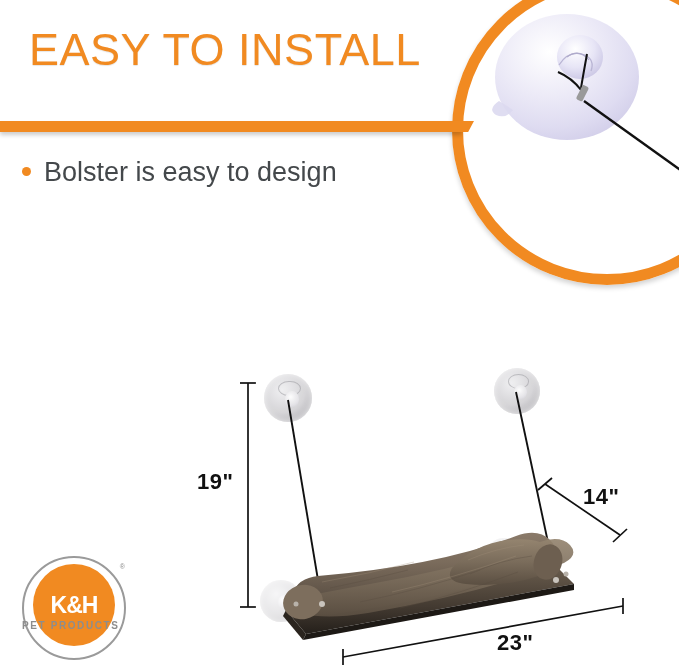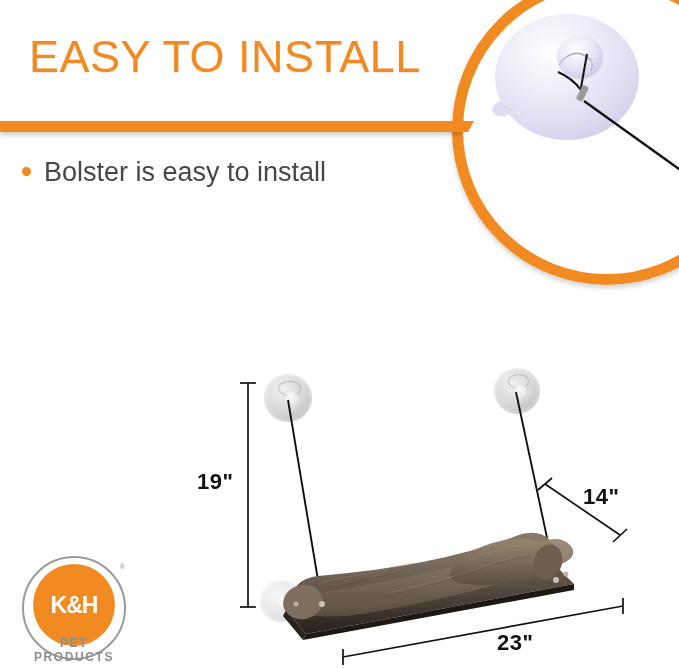--- a/index.html
+++ b/index.html
@@ -34,21 +34,21 @@
     left:440px;top:121px;
     width:34px;height:11px;
     background:#F18A21;
     transform:skewX(-28deg);
     transform-origin:left top;
   }
 
   
   .title{
     position:absolute;
-    left:29px;top:31px;
+    left:29px;top:24px;
     font-size:45px;
     letter-spacing:.5px;
     color:#F18A21;
     font-weight:400;
     white-space:nowrap;
     text-shadow:0 1px 1px rgba(0,0,0,.10);
   }
 
   
   .bullets{
@@ -118,23 +118,22 @@
     position:absolute;left:11px;top:8px;width:82px;height:82px;
     border-radius:50%;
     background:#F18A21;
   }
   .logo-kh{
     position:absolute;left:0;top:0;width:104px;height:98px;
     display:flex;align-items:center;justify-content:center;
     color:#ffffff;font-size:23px;font-weight:bold;letter-spacing:-1px;
   }
   .logo-sub{
-    position:absolute;left:0;top:80px;width:104px;
-    text-align:center;
-    color:#8d8d8d;font-size:12px;letter-spacing:1.6px;font-weight:bold;
+    position:absolute;left:0;top:64px;width:104px;
+    color:#8d8d8d;font-size:10px;letter-spacing:1.6px;font-weight:bold;
   }
   .logo-reg{
     position:absolute;right:1px;top:7px;
     color:#8d8d8d;font-size:7px;
   }
 </style>
 </head>
 <body>
 
 <div id="stage">
@@ -166,21 +165,21 @@
     <path d="M132 49 q-4 22 -6 34" fill="none" stroke="#111" stroke-width="2"></path>
     <rect x="124" y="80" width="7" height="16" rx="2" fill="#9a9a9a" transform="rotate(27 127 88)"></rect>
     <line x1="129" y1="96" x2="252" y2="184" stroke="#111" stroke-width="2.4"></line>
   </svg>
 
   <div class="title">EASY TO INSTALL</div>
 
   <div class="bullets">
     <div class="bullet-row">
       <span class="dot"></span>
-      <span class="btext">Bolster is easy to install</span>
+      <span class="btext">Bolster is easy to design</span>
     </div>
   </div>
 
   <div class="scene">
 
     <div class="cup" style="left:264px;top:22px;width:48px;height:48px;">
       <div class="swirl"></div>
       <div class="nub"></div>
     </div>
     <div class="cup" style="left:494px;top:16px;width:46px;height:46px;">

